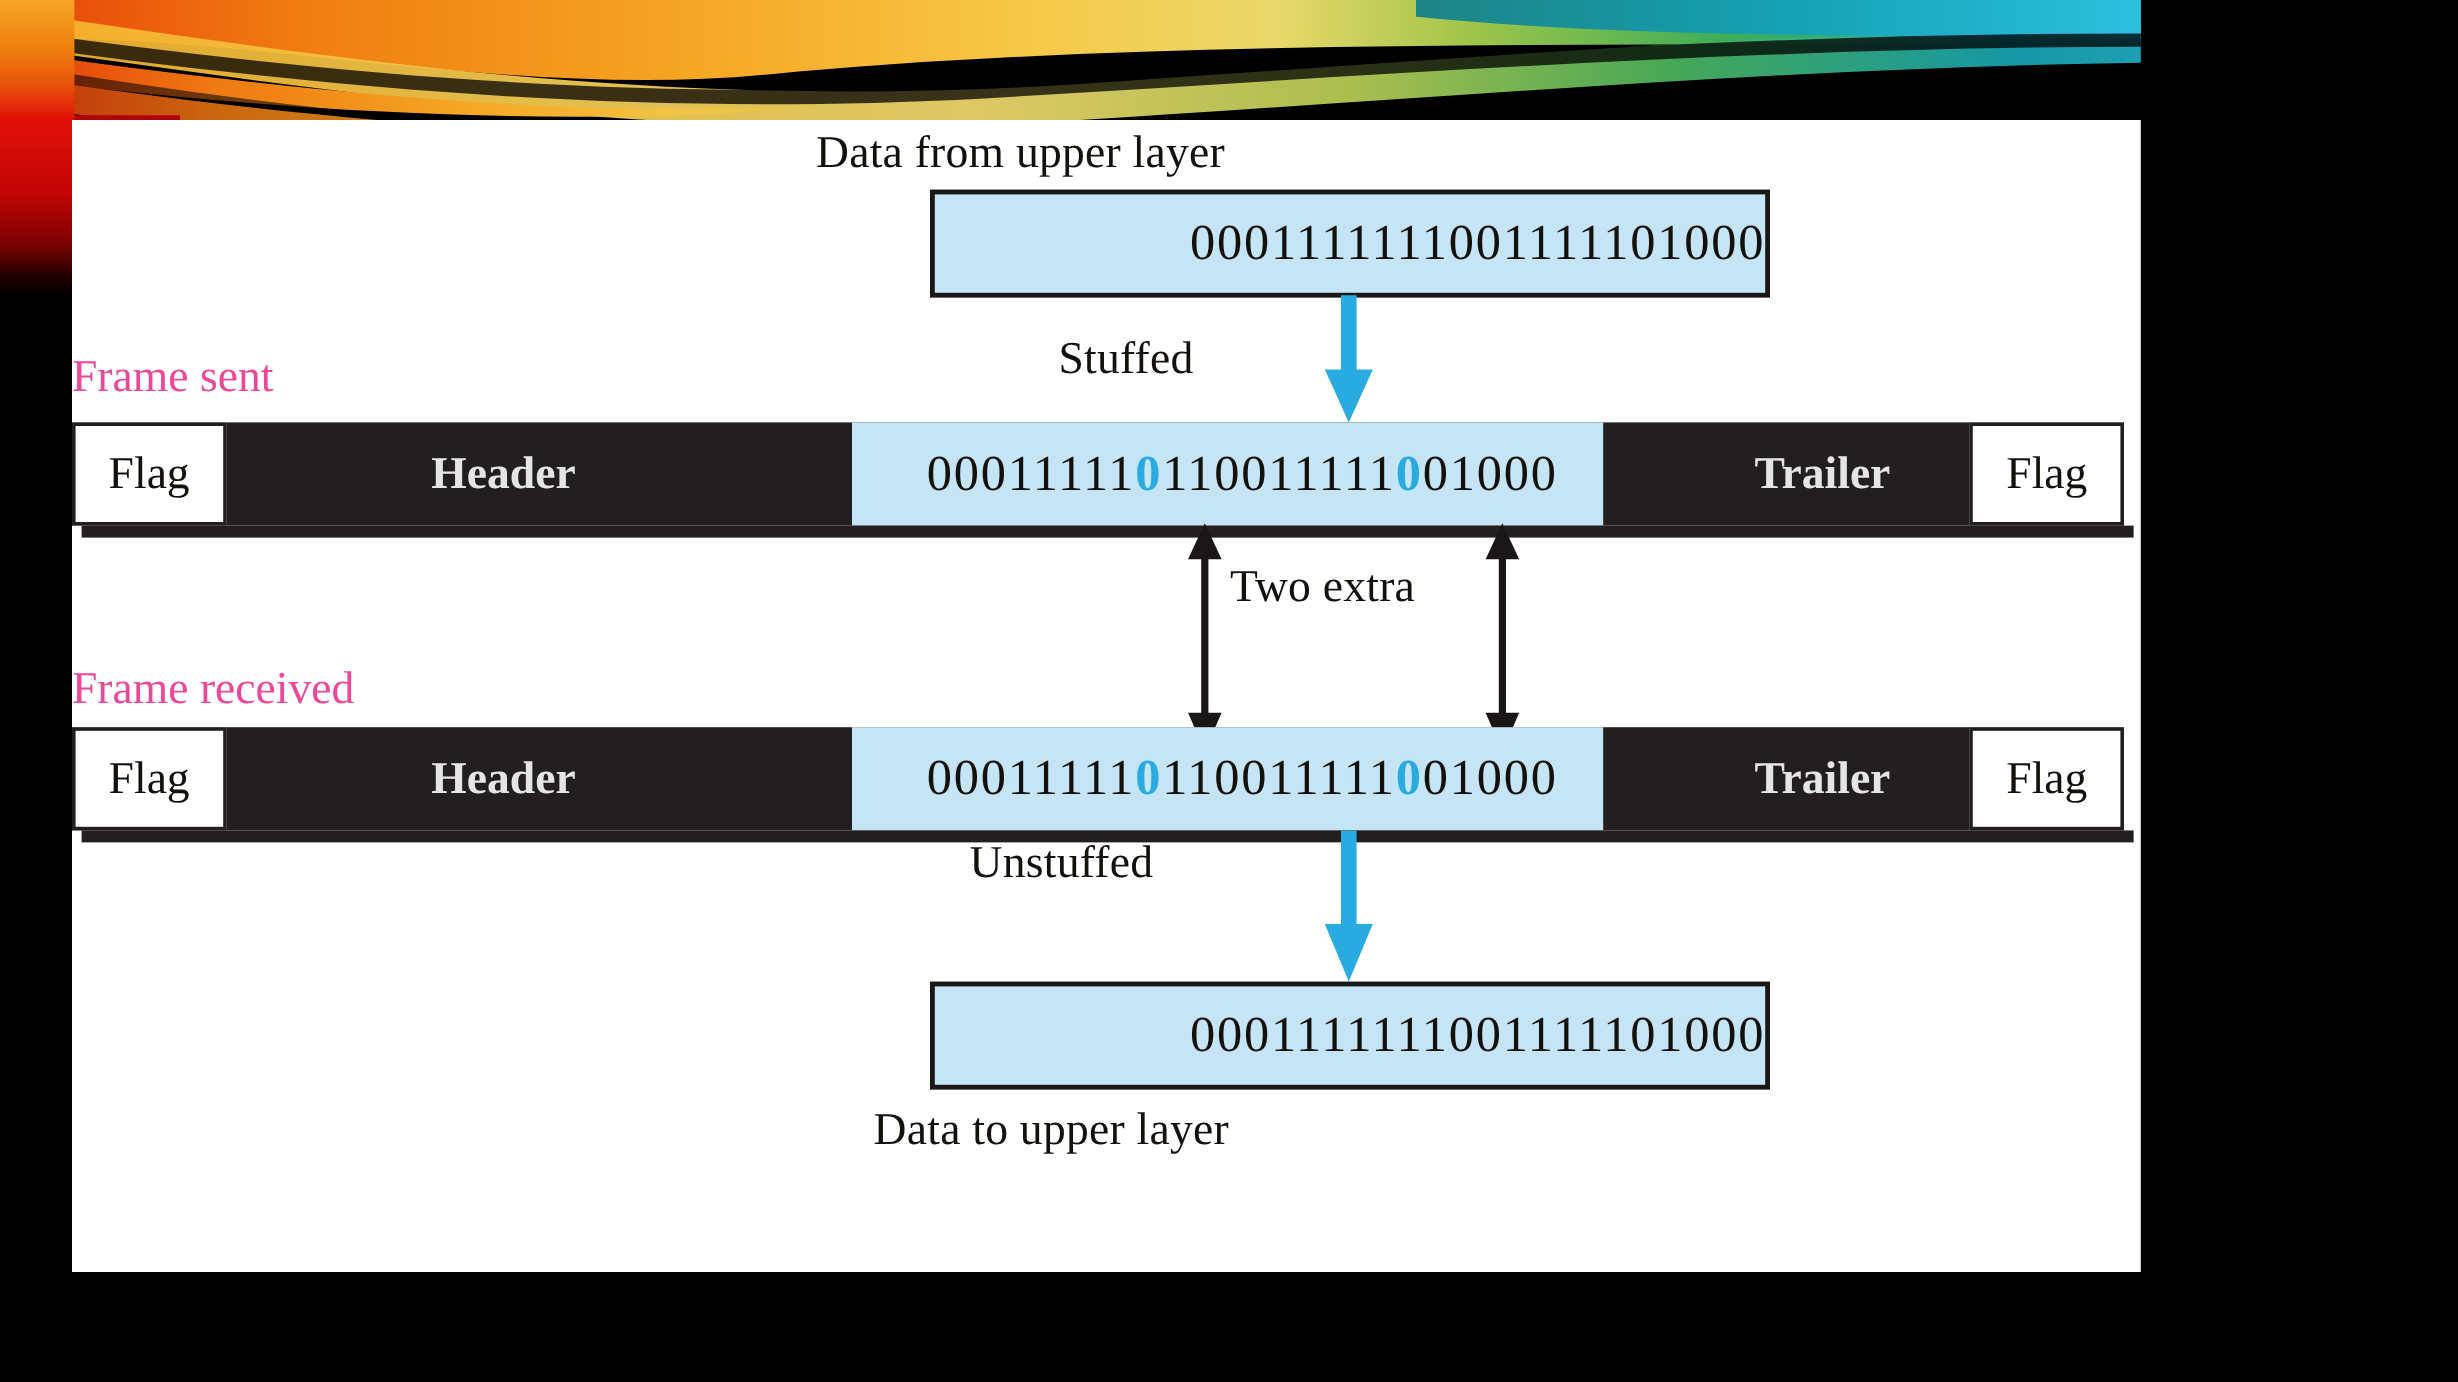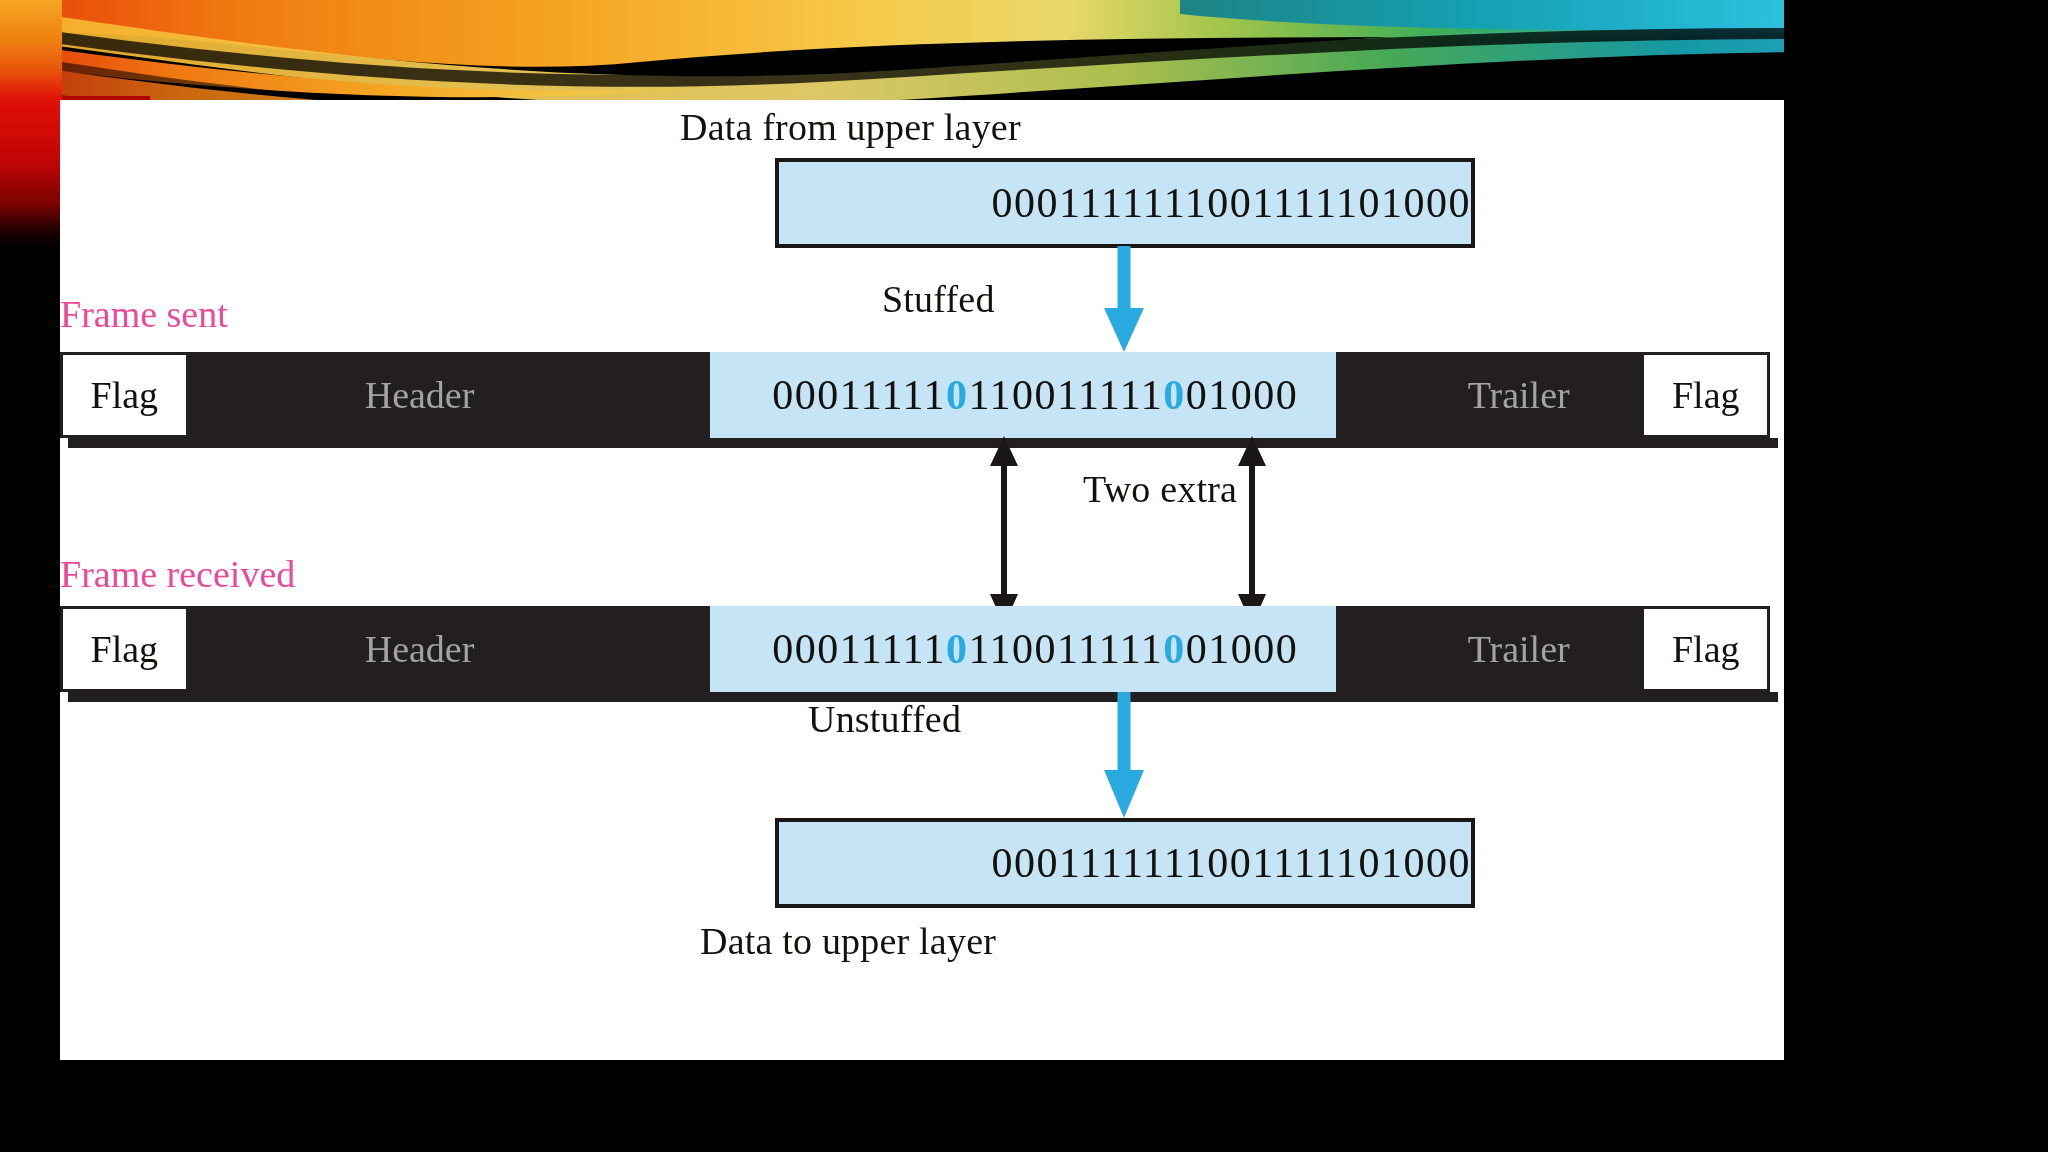--- a/index.html
+++ b/index.html
@@ -113,23 +113,23 @@
     align-items: center;
     justify-content: center;
     color: #14100c;
     font-size: 38px;
   }
   .frame-header,
   .frame-trailer {
     display: flex;
     align-items: center;
     justify-content: center;
-    color: #a3a3a3;
-    font-size: 38px;
-    font-weight: 400;
+    color: #e5e5e5;
+    font-size: 38px;
+    font-weight: 700;
   }
   .frame-header { width: 490px; }
   .frame-trailer { width: 218px; }
   .frame-data {
     width: 780px;
     background: #c5e4f5;
     display: flex;
     align-items: center;
     justify-content: center;
     padding-left: 24px;
@@ -240,21 +240,21 @@
 
       <line class="blk-line" x1="14" y1="12" x2="14" y2="176"></line>
       <polygon class="blk-head" points="0,30 28,30 14,0"></polygon>
       <polygon class="blk-head" points="0,158 28,158 14,190"></polygon>
 
       <line class="blk-line" x1="262" y1="12" x2="262" y2="176"></line>
       <polygon class="blk-head" points="248,30 276,30 262,0"></polygon>
       <polygon class="blk-head" points="248,158 276,158 262,190"></polygon>
     </svg>
 
-    <div class="caption" style="left:965px; top:368px; width:270px; text-align:center; white-space:normal;">
+    <div class="caption" style="left:965px; top:368px; width:270px; white-space:normal;">
       <div>Two extra</div>
     </div>
 
     <div class="rowlabel" style="left:0px; top:452px;">Frame received</div>
 
     <div class="frame" style="left:0px; top:506px; width:1710px;">
       <div class="frame-flag">
         <span>Flag</span>
       </div>
       <div class="frame-header">
@@ -276,16 +276,16 @@
     <div class="caption" style="left:748px; top:598px;">Unstuffed</div>
     <svg class="arrow-svg" style="left:1040px; top:592px; width:60px; height:130px;">
       <line class="blue-arrow-line" x1="24" y1="0" x2="24" y2="88"></line>
       <polygon class="blue-arrow-head" points="4,78 44,78 24,126"></polygon>
     </svg>
 
     <div class="databox" style="left:715px; top:718px; width:700px; height:90px;">
       <span class="bits">0001111111001111101000</span>
     </div>
 
-    <div class="caption" style="left:640px; top:820px;">Data to upper layer</div>
+    <div class="caption" style="left:668px; top:820px;">Data to upper layer</div>
 
   </div>
 </div>
 
 </body></html>

